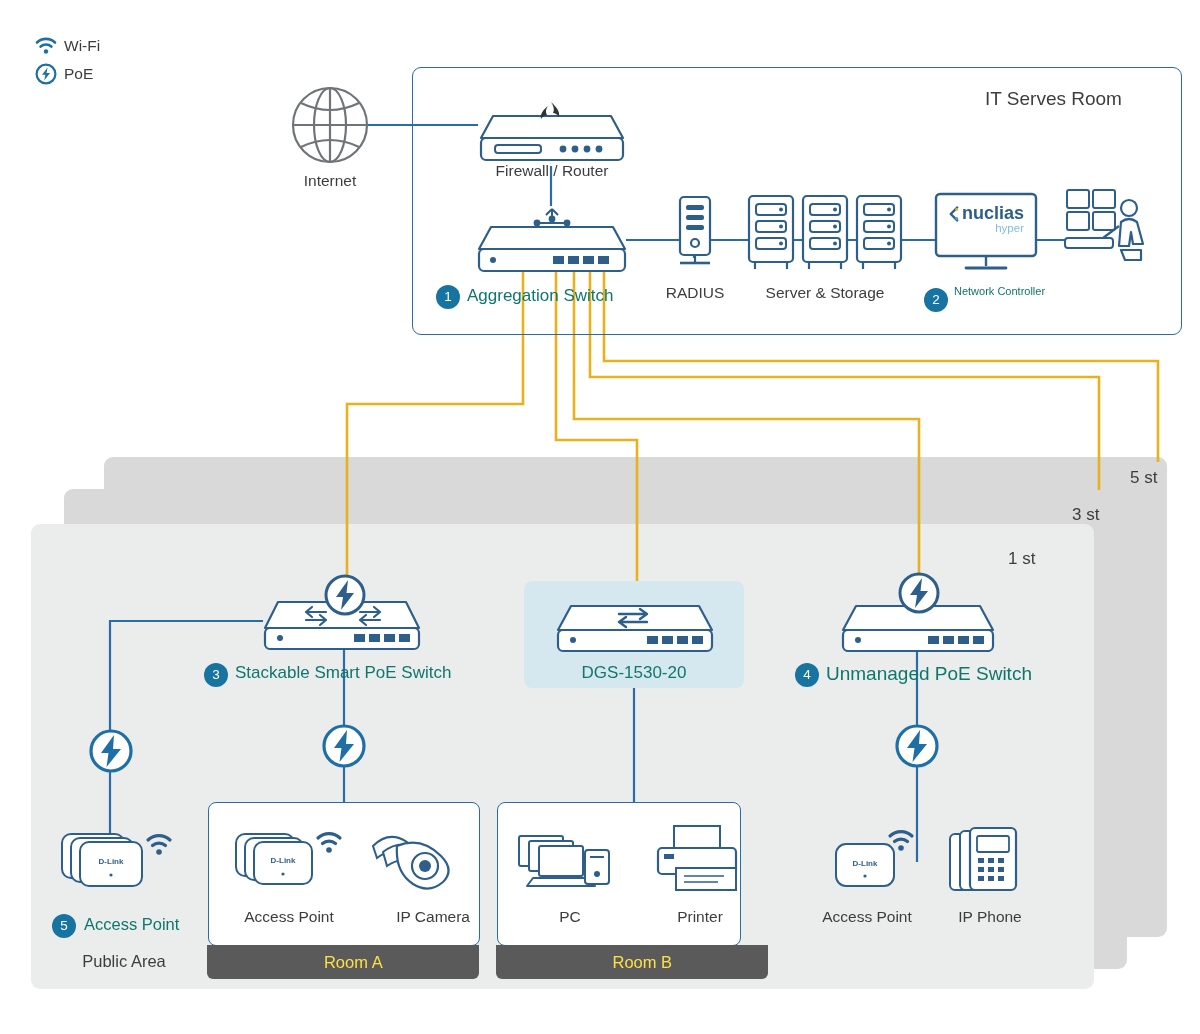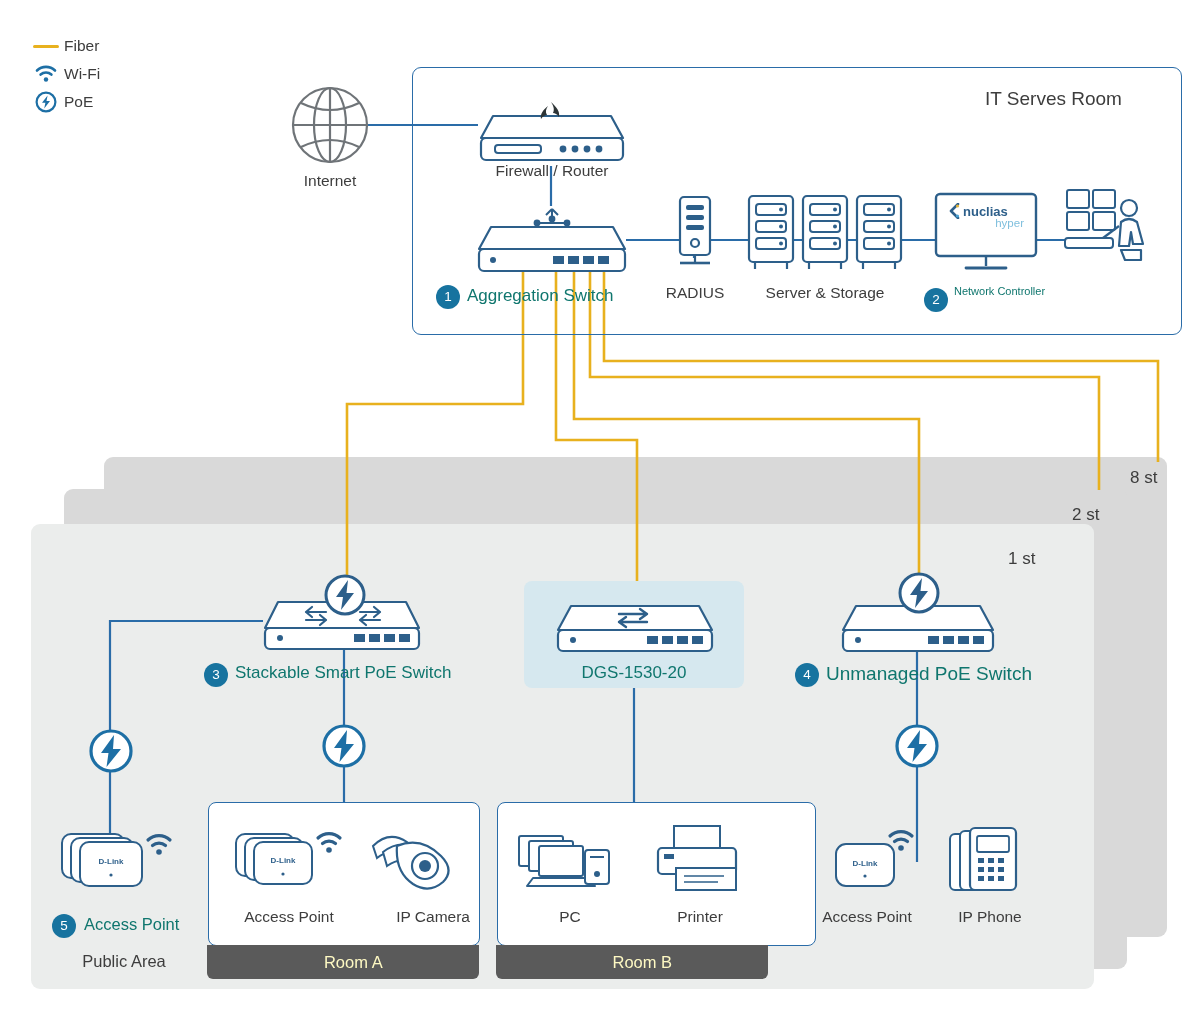--- a/index.html
+++ b/index.html
@@ -63,21 +63,21 @@
     color: #3d3d3d;
     white-space: nowrap;
   }
   .floor-tag {
     font-size: 17px;
     color: #3d3d3d;
     white-space: nowrap;
   }
   .room-name {
     font-size: 16.5px;
-    color: #fef9c3;
+    color: #fde047;
     text-align: center;
     line-height: 34px;
     margin-left: 20px;
   }
 
   
   .badge {
     width: 24px; height: 24px;
     border-radius: 50%;
     background: #17739f;
@@ -105,21 +105,21 @@
     left: 31px; top: 524px; width: 1063px; height: 465px;
     background: #ebedec;
   }
   .room-box {
     border: 1.7px solid #2a6ca8;
     border-radius: 8px;
     box-sizing: border-box;
     background: #ffffff;
   }
   #room-a { left: 208px; top: 802px; width: 272px; height: 144px; }
-  #room-b { left: 497px; top: 802px; width: 319px; height: 144px; }
+  #room-b { left: 497px; top: 802px; width: 244px; height: 144px; }
   #room-c { left: 787px; top: 802px; width: 272px; height: 144px; }
   .room-footer {
     position: absolute;
     left: -1.7px; bottom: -34px;
     width: 272px; height: 34px;
     background: #5a5a5a;
     border-radius: 0 0 6px 6px;
   }
   #dgs-panel {
     left: 524px; top: 581px;
@@ -132,22 +132,22 @@
 </style>
 </head>
 <body>
 
 <div id="stage">
 
   <div class="abs floor" id="floor3"></div>
   <div class="abs floor" id="floor2"></div>
   <div class="abs floor" id="floor1"></div>
 
-  <div class="abs floor-tag" style="left:1130px; top:468px;">8 st</div>
-  <div class="abs floor-tag" style="left:1072px; top:505px;">2 st</div>
+  <div class="abs floor-tag" style="left:1130px; top:468px;">5 st</div>
+  <div class="abs floor-tag" style="left:1072px; top:505px;">3 st</div>
   <div class="abs floor-tag" style="left:1008px; top:549px;">1 st</div>
 
   <svg class="layer" viewBox="0 0 1200 1034">
 
     <line x1="368" y1="125" x2="478" y2="125" stroke="#2a6ca8" stroke-width="2.2"></line>
 
     <line x1="551" y1="166" x2="551" y2="206" stroke="#2a6ca8" stroke-width="2.2"></line>
 
     <line x1="626" y1="240" x2="1068" y2="240" stroke="#2a6ca8" stroke-width="2.2"></line>
     <line x1="694" y1="240" x2="694" y2="258" stroke="#2a6ca8" stroke-width="2.2"></line>
@@ -165,26 +165,20 @@
     <path d="M 263 621 L 110 621 L 110 838" fill="none" stroke="#2a6ca8" stroke-width="2.2"></path>
 
     <line x1="344" y1="650" x2="344" y2="864" stroke="#2a6ca8" stroke-width="2.2"></line>
 
     <line x1="634" y1="655" x2="634" y2="860" stroke="#2a6ca8" stroke-width="2.2"></line>
 
     <line x1="917" y1="650" x2="917" y2="862" stroke="#2a6ca8" stroke-width="2.2"></line>
   </svg>
 
   <div class="abs" id="legend">
-    <div class="legend-row">
-      <span class="legend-key">
-        <span class="line-swatch" style="background:#e8b11e"></span>
-      </span>
-      <span class="legend-label">Fiber</span>
-    </div>
     <div class="legend-row">
       <span class="legend-key">
         <svg width="22" height="18" viewBox="0 0 22 18">
           <path d="M2 5.5 A13 13 0 0 1 20 5.5" fill="none" stroke="#1d6fa5" stroke-width="2.6" stroke-linecap="round"></path>
           <path d="M5.6 9.6 A8.2 8.2 0 0 1 16.4 9.6" fill="none" stroke="#1d6fa5" stroke-width="2.6" stroke-linecap="round"></path>
           <circle cx="11" cy="14.5" r="2.2" fill="#1d6fa5"></circle>
         </svg>
       </span>
       <span class="legend-label">Wi-Fi</span>
     </div>
@@ -308,21 +302,21 @@
       <line x1="32" y1="76" x2="72" y2="76" stroke="#2d5f8a" stroke-width="2.8" stroke-linecap="round"></line>
     </svg>
   </div>
   <div class="abs" style="left:948px; top:203px; width:76px;">
     <div style="display:flex; align-items:center; gap:3px;">
       <svg width="12" height="16" viewBox="0 0 12 16">
         <path d="M10 1 L3 8 L10 15" fill="none" stroke="#2d5f8a" stroke-width="2.6" stroke-linecap="round" stroke-linejoin="round"></path>
         <circle cx="9.5" cy="3" r="1.6" fill="#e2b33c"></circle>
         <circle cx="9.5" cy="13" r="1.6" fill="#4aa3d4"></circle>
       </svg>
-      <span style="font-size:13px; font-weight:bold; color:#2d5f8a;">nuclias</span>
+      <span style="font-size:18px; font-weight:bold; color:#2d5f8a;">nuclias</span>
     </div>
     <div style="font-size:11.5px; color:#7fbfdd; text-align:right; margin-top:-2px;">hyper</div>
   </div>
   <div class="abs badge" style="left:924px; top:288px;">2</div>
   <div class="abs lbl-blue" style="left:954px; top:281px; width:100px; font-size:11px; white-space:normal; line-height:21px;">Network Controller</div>
 
   <div class="abs icon-wrap" style="left:1063px; top:186px;">
     <svg width="100" height="90" viewBox="0 0 100 90">
       <rect x="4" y="4" width="22" height="18" rx="2" fill="#ffffff" stroke="#2d5f8a" stroke-width="2"></rect>
       <rect x="30" y="4" width="22" height="18" rx="2" fill="#ffffff" stroke="#2d5f8a" stroke-width="2"></rect>

